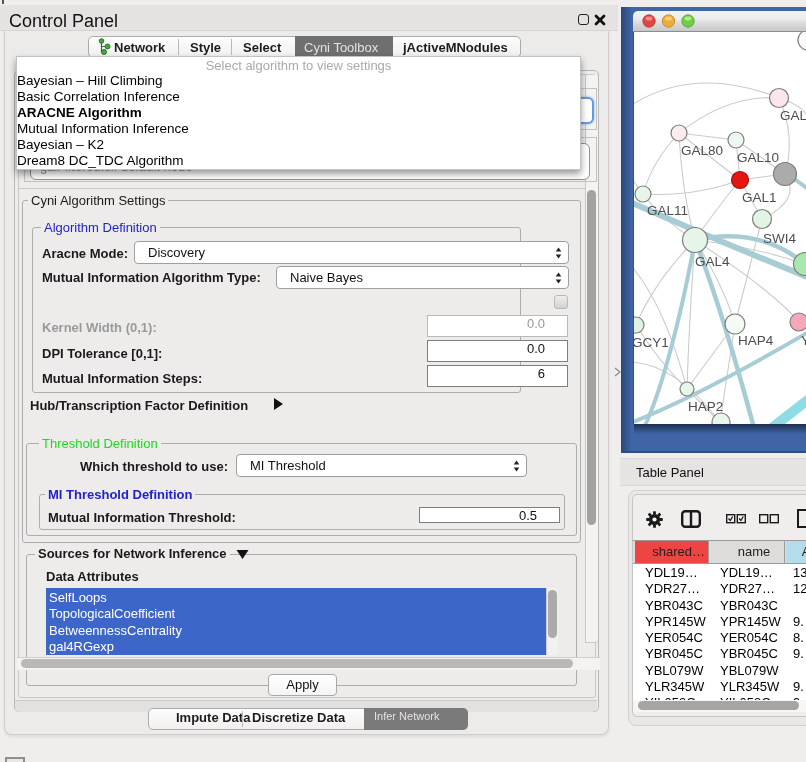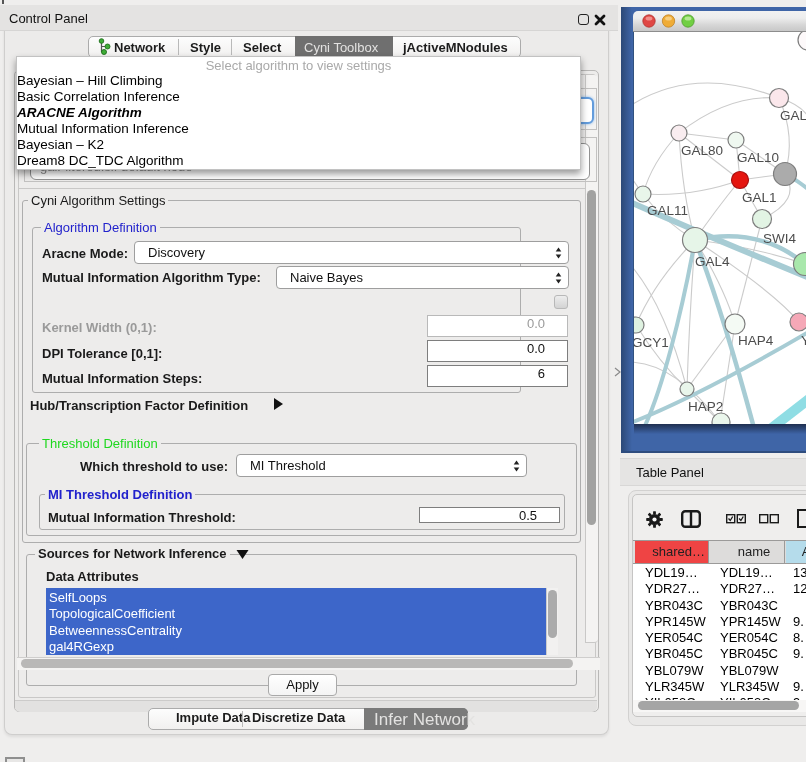--- a/index.html
+++ b/index.html
@@ -1,20 +1,20 @@
 <!DOCTYPE html>
 <html><head>
 <meta charset="utf-8">
 <style>
   * { margin:0; padding:0; box-sizing:border-box; }
   html,body { width:806px; height:762px; overflow:hidden; background:#EFEEED;
     font-family:"Liberation Sans", sans-serif; }
   .abs { position:absolute; }
   #stage { position:relative; width:806px; height:762px; }
-  .b { font-weight:bold;font-style:italic; }
+  .b { font-weight:bold; }
   .lbl { position:absolute; font-size:13px; color:#1A1A1A; font-weight:bold; white-space:nowrap; }
   .dis { color:#9A9A9A; }
   .combo { position:absolute; background:#FFF; border:1px solid #9E9E9E; border-radius:4px;
     font-size:13px; color:#111; }
   .combo .tx { position:absolute; left:13px; top:3px; white-space:nowrap; }
   .spin { position:absolute; right:5px; top:4px; width:9px; height:14px; }
   .field { position:absolute; background:#FFF; border:1px solid #7E7E7E;
     font-size:13px; color:#111; text-align:right; padding-right:22px; }
   .group { position:absolute; border:1px solid #ADADAD; border-radius:3px; }
   .gtitle { position:absolute; top:-8px; font-size:13px; background:#EDECEB; padding:0 3px; white-space:nowrap; }
@@ -22,21 +22,21 @@
 </head>
 <body>
 <div id="stage">
 
   <div class="abs" style="left:2px;top:0;width:2px;height:4px;background:#555;"></div>
 
   <div class="abs" id="cpwin" style="left:4px;top:5px;width:605px;height:730px;background:#ECEBEA;border:1px solid #CFCECD;border-top:none;border-radius:0 0 8px 8px;box-shadow:0 2px 3px rgba(0,0,0,0.08);">
   </div>
 
   <div class="abs" style="left:0;top:5px;width:618px;height:26px;background:#E4E3E2;border-bottom:1px solid #D6D5D4;"></div>
-  <div class="abs" style="left:9px;top:11px;font-size:13px;color:#111;">Control Panel</div>
+  <div class="abs" style="left:9px;top:11px;font-size:18px;color:#111;">Control Panel</div>
 
   <div class="abs" style="left:578px;top:14px;width:11px;height:11px;border:1.5px solid #222;border-radius:3px;"></div>
   <svg class="abs" style="left:594px;top:14px;" width="12" height="12" viewBox="0 0 12 12">
     <path d="M2 2 L10 10 M10 2 L2 10" stroke="#111" stroke-width="2.8" stroke-linecap="round"></path>
   </svg>
 
   <div class="abs" style="left:88px;top:36px;width:433px;height:22px;background:linear-gradient(#FDFDFD,#F1F0EF);border:1px solid #ABABAB;border-radius:5px;"></div>
   <svg class="abs" style="left:96px;top:38px;" width="16" height="17" viewBox="0 0 16 17">
     <path d="M5.5 3 V14 M5.5 8.5 H11" stroke="#555" stroke-width="1.2" fill="none"></path>
     <circle cx="5.5" cy="3" r="2.3" fill="#3FAE37" stroke="#1E6E1B" stroke-width="0.9"></circle>
@@ -148,21 +148,21 @@
 
   <div class="abs" style="left:15px;top:700px;width:582px;height:12px;background:#E2E1E0;border-top:1px solid #CCCBCA;border-radius:0 0 5px 5px;"></div>
 
   <div class="abs" style="left:268px;top:674px;width:69px;height:22px;background:linear-gradient(#FFFFFF,#F4F4F4);border:1px solid #A9A9A9;border-radius:4px;text-align:center;font-size:13px;color:#111;line-height:20px;">Apply</div>
 
   <div class="abs" style="left:148px;top:708px;width:320px;height:22px;background:linear-gradient(#FDFDFD,#F1F0EF);border:1px solid #ABABAB;border-radius:5px;"></div>
   <div class="abs" style="left:176px;top:710px;font-size:13px;font-weight:bold;color:#1C1C1C;">Impute Data</div>
   <div class="abs" style="left:242px;top:711px;width:1px;height:16px;background:#B9B9B9;"></div>
   <div class="abs" style="left:252px;top:710px;font-size:13px;font-weight:bold;color:#1C1C1C;">Discretize Data</div>
   <div class="abs" style="left:364px;top:708px;width:104px;height:22px;background:#7A7A7A;border-radius:0 5px 5px 0;"></div>
-  <div class="abs" style="left:374px;top:710px;font-size:17px;color:#E3E2E1;">Infer Network</div>
+  <div class="abs" style="left:374px;top:710px;font-size:11px;color:#E3E2E1;">Infer Network</div>
 
   <div class="abs" style="left:16px;top:56px;width:565px;height:114px;background:#FFF;border:1px solid #C2C2C2;box-shadow:0 4px 7px rgba(0,0,0,0.4);"></div>
   <div class="abs" style="left:16px;top:58px;width:565px;text-align:center;font-size:13px;color:#A9A9A9;">Select algorithm to view settings</div>
   <div class="abs" style="left:17px;top:73px;font-size:13.5px;color:#000;line-height:16px;">
     Bayesian – Hill Climbing<br>
     Basic Correlation Inference<br>
     <span class="b">ARACNE Algorithm</span><br>
     Mutual Information Inference<br>
     Bayesian – K2<br>
     Dream8 DC_TDC Algorithm

